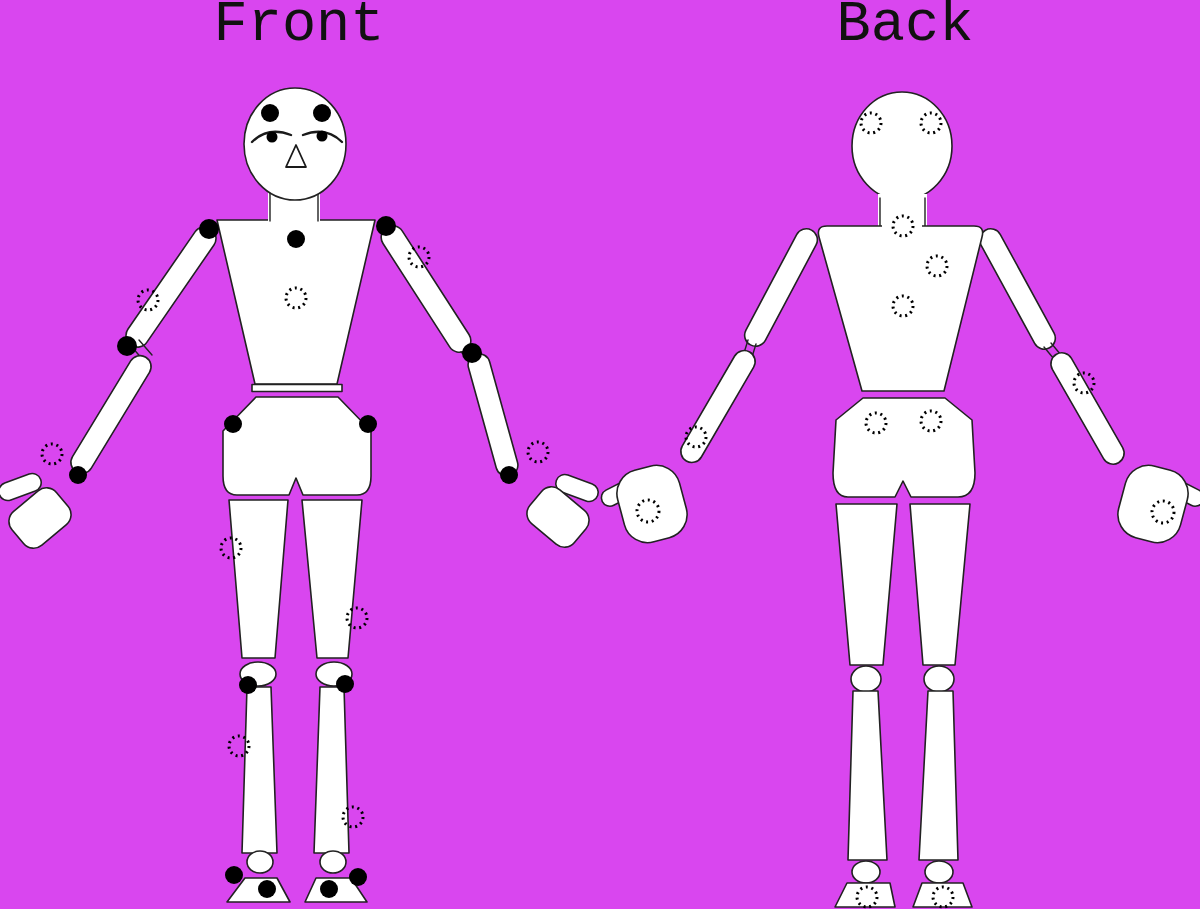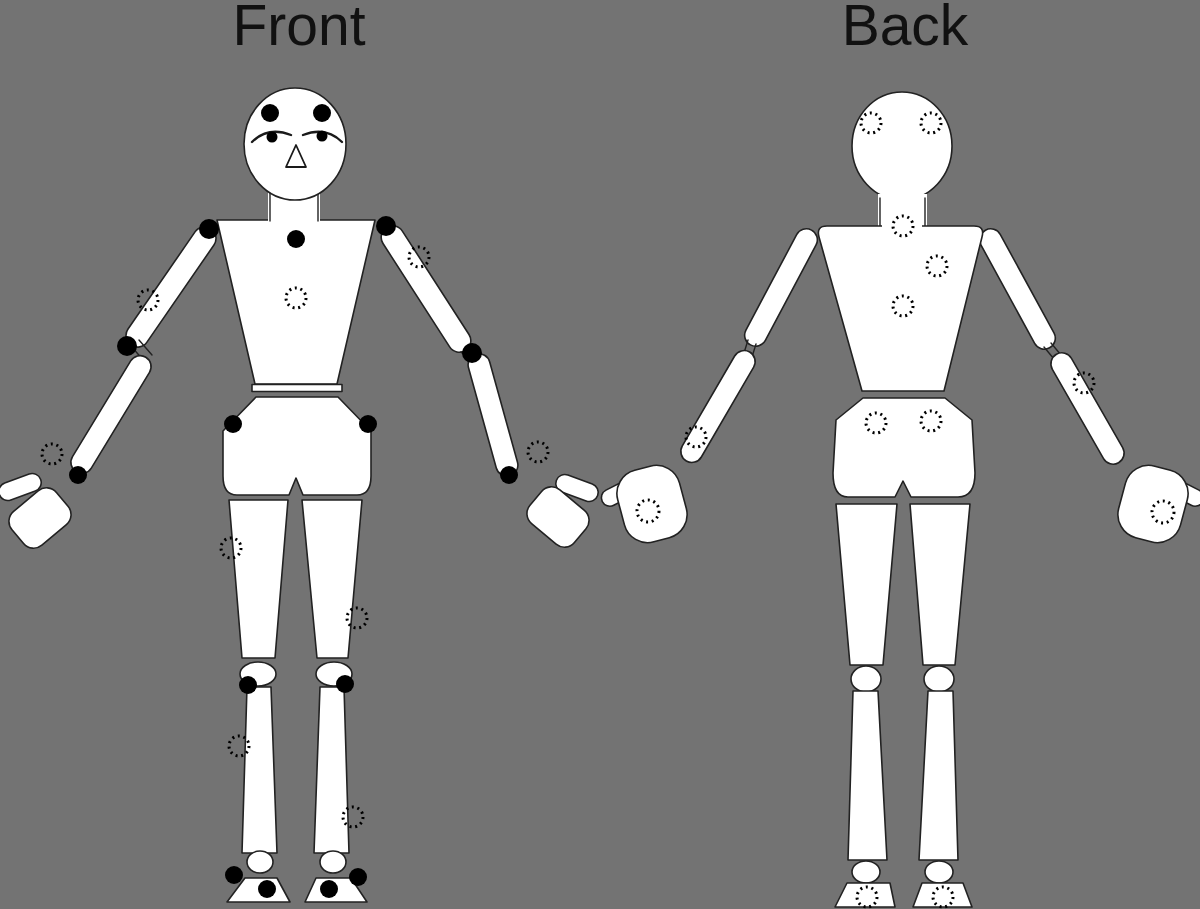--- a/index.html
+++ b/index.html
@@ -1,21 +1,21 @@
 <!DOCTYPE html>
 <html><head>
 <meta charset="utf-8">
 <style>
   html,body{margin:0;padding:0;background:#ffffff;}
   .canvas{
     position:relative;
     width:1200px;height:909px;
-    background:#737373;
+    background:#d946ef;
     overflow:hidden;
-    font-family:Liberation Sans, sans-serif;
+    font-family:Liberation Mono, monospace;
   }
   .view-title{
     position:absolute;
     top:-6px;
     transform:translateX(-50%);
     font-size:57px;
     font-weight:400;
     color:#111111;
     line-height:1.1;
     white-space:nowrap;

